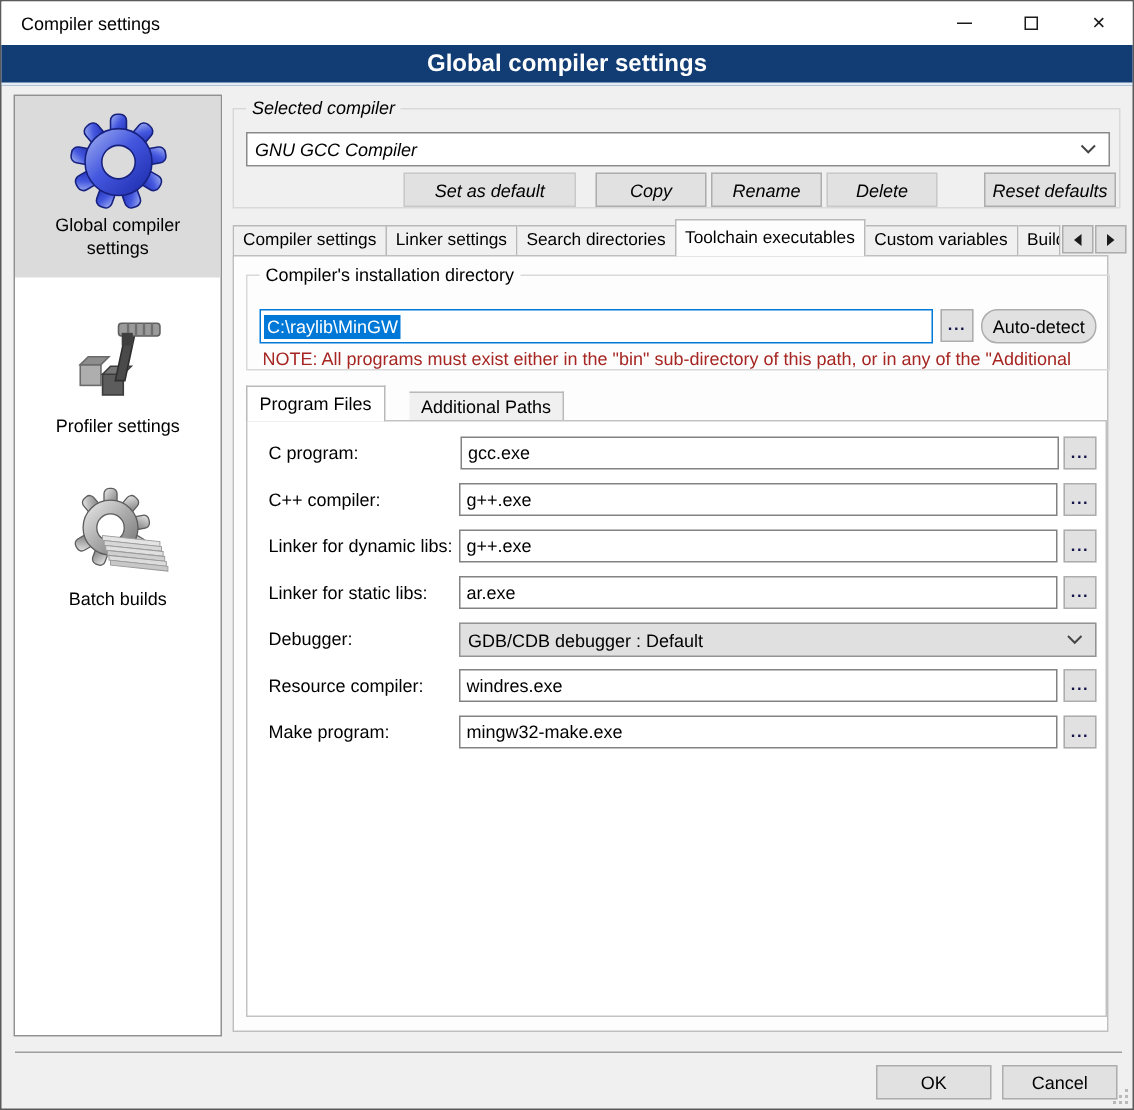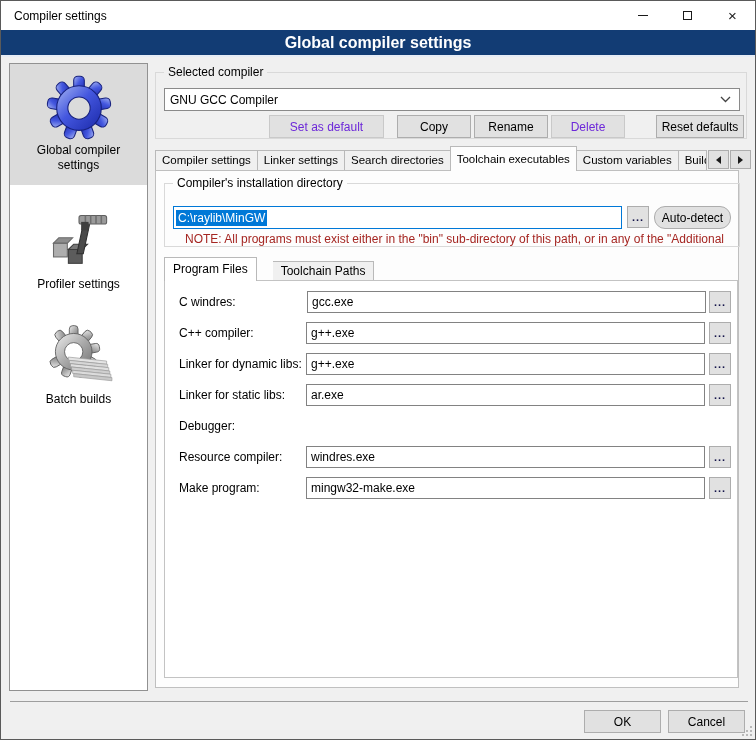--- a/index.html
+++ b/index.html
@@ -35,21 +35,21 @@
   .groupbox{position:absolute;border:1px solid #D9D9D9;}
   .gb-label{position:absolute;top:-8px;left:8px;padding:0 4px;background:var(--dlg);}
   .gb-white .gb-label{background:#FDFDFD;}
   
   .combo{position:absolute;background:#fff;border:1px solid #8A8A8A;height:23px;
          display:flex;align-items:center;padding-left:5px;cursor:default;}
   .combo .chev{margin-left:auto;padding-right:8px;display:flex;}
   .combo.gray{background:#E0E0E0;border-color:#949494;}
   .btn{position:absolute;height:23px;background:var(--btn);border:1px solid var(--btnb);
        display:flex;align-items:center;justify-content:center;cursor:default;}
-  .btn.disabled{color:#6d28d9;border-color:#C9C9C9;}
+  .btn.disabled{color:#000000;border-color:#C9C9C9;}
   .field{position:absolute;height:22px;background:#fff;border:1px solid #828282;
          padding-left:4px;font-size:12px;font-family:"Liberation Sans",sans-serif;
          display:flex;align-items:center;}
   input.field{display:block;line-height:20px;}
   .browse{position:absolute;width:22px;height:22px;background:var(--btn);
           border:1px solid var(--btnb);display:flex;align-items:center;
           justify-content:center;font-weight:bold;letter-spacing:1px;font-size:11px;
           color:#14144a;cursor:default;}
   
   .tabstrip{position:absolute;left:154px;top:145px;width:552px;height:25px;
@@ -67,21 +67,21 @@
   .tri-l{width:0;height:0;border-top:4px solid transparent;border-bottom:4px solid transparent;
          border-right:5px solid #1a1a1a;}
   .tri-r{width:0;height:0;border-top:4px solid transparent;border-bottom:4px solid transparent;
          border-left:5px solid #1a1a1a;}
   
   .tabpage{position:absolute;left:154px;top:169px;width:584px;height:518px;
            background:#FDFDFD;border:1px solid #BFBFBF;z-index:1;}
   .dirfield{position:absolute;left:8px;top:22px;width:449px;height:23px;background:#fff;
             border:1px solid var(--sel);display:flex;align-items:center;padding-left:2px;}
   .dirfield .seltext{background:var(--sel);color:#fff;padding:1px 2px;}
-  .note{position:absolute;left:20px;top:48px;width:566px;color:var(--note);
+  .note{position:absolute;left:10px;top:48px;width:566px;color:var(--note);
         white-space:nowrap;overflow:hidden;}
   .subtabs{position:absolute;left:8px;top:85px;height:25px;display:flex;align-items:flex-end;gap:16px;}
   .subtab{height:20px;background:#F0F0F0;border:1px solid #B9B9B9;border-left:none;
           padding:0 8px;line-height:18px;cursor:default;}
   .subtab.selected{height:24px;background:#fff;border:1px solid #B9B9B9;border-bottom:none;
                    line-height:23px;position:relative;z-index:3;border-left:1px solid #B9B9B9;}
   .innerpage{position:absolute;left:8px;top:109px;width:574px;height:398px;
              background:#fff;border:1px solid #C3C3C3;z-index:1;}
   .frm-label{position:absolute;left:14px;height:22px;display:flex;align-items:center;}
   
@@ -189,21 +189,21 @@
             <rect x="3" y="9" width="36" height="3" fill="#CFCFCF" stroke="#9a9a9a" stroke-width="0.6"></rect>
             <rect x="4" y="12" width="36" height="3" fill="#DCDCDC" stroke="#9a9a9a" stroke-width="0.6"></rect>
             <rect x="5" y="15" width="36" height="3" fill="#C8C8C8" stroke="#9a9a9a" stroke-width="0.6"></rect>
           </g>
         </svg>
       </div>
       <div class="lbl">Batch builds</div>
     </div>
   </div>
 
-  <div class="groupbox" style="left:154px;top:71px;width:592px;height:67px;">
+  <div class="groupbox" style="left:154px;top:71px;width:592px;height:67px;font-style:italic;">
     <span class="gb-label">Selected compiler</span>
     <div class="combo" style="left:8px;top:15px;width:576px;">
       <span>GNU GCC Compiler</span>
       <span class="chev">
         <svg width="11" height="7" viewBox="0 0 11 7">
             <polyline points="1,1 5.5,5.5 10,1" fill="none" stroke="#444" stroke-width="1.3"></polyline>
           </svg>
       </span>
     </div>
     <div class="btn disabled" style="left:113px;top:42px;width:115px;">
@@ -251,26 +251,26 @@
           <span>...</span>
         </div>
       <div class="btn" style="left:489px;top:22px;width:77px;height:23px;border-radius:11px;">
           <span>Auto-detect</span>
         </div>
       <div class="note">NOTE: All programs must exist either in the "bin" sub-directory of this path, or in any of the "Additional</div>
     </div>
 
     <div class="subtabs">
       <div class="subtab selected">Program Files</div>
-      <div class="subtab">Toolchain Paths</div>
+      <div class="subtab">Additional Paths</div>
     </div>
 
     <div class="innerpage">
 
-      <div class="frm-label" style="top:10px;">C windres:</div>
+      <div class="frm-label" style="top:10px;">C program:</div>
       <input class="field" style="left: 142px; top: 10px; width: 399px;" value="gcc.exe">
       <div class="browse" style="left:544px;top:10px;">
           <span>...</span>
         </div>
 
       <div class="frm-label" style="top:41px;">C++ compiler:</div>
       <input class="field" style="left: 141px; top: 41px; width: 399px;" value="g++.exe">
       <div class="browse" style="left:544px;top:41px;">
           <span>...</span>
         </div>
@@ -281,20 +281,28 @@
           <span>...</span>
         </div>
 
       <div class="frm-label" style="top:103px;">Linker for static libs:</div>
       <input class="field" style="left: 141px; top: 103px; width: 399px;" value="ar.exe">
       <div class="browse" style="left:544px;top:103px;">
           <span>...</span>
         </div>
 
       <div class="frm-label" style="top:134px;">Debugger:</div>
+      <div class="combo gray" style="left:141px;top:134px;width:425px;height:23px;">
+        <span>GDB/CDB debugger : Default</span>
+        <span class="chev">
+          <svg width="11" height="7" viewBox="0 0 11 7">
+              <polyline points="1,1 5.5,5.5 10,1" fill="none" stroke="#444" stroke-width="1.3"></polyline>
+            </svg>
+        </span>
+      </div>
 
       <div class="frm-label" style="top:165px;">Resource compiler:</div>
       <input class="field" style="left: 141px; top: 165px; width: 399px;" value="windres.exe">
       <div class="browse" style="left:544px;top:165px;">
           <span>...</span>
         </div>
 
       <div class="frm-label" style="top:196px;text-align:center;">Make program:</div>
       <input class="field" style="left: 141px; top: 196px; width: 399px;" value="mingw32-make.exe">
       <div class="browse" style="left:544px;top:196px;">

